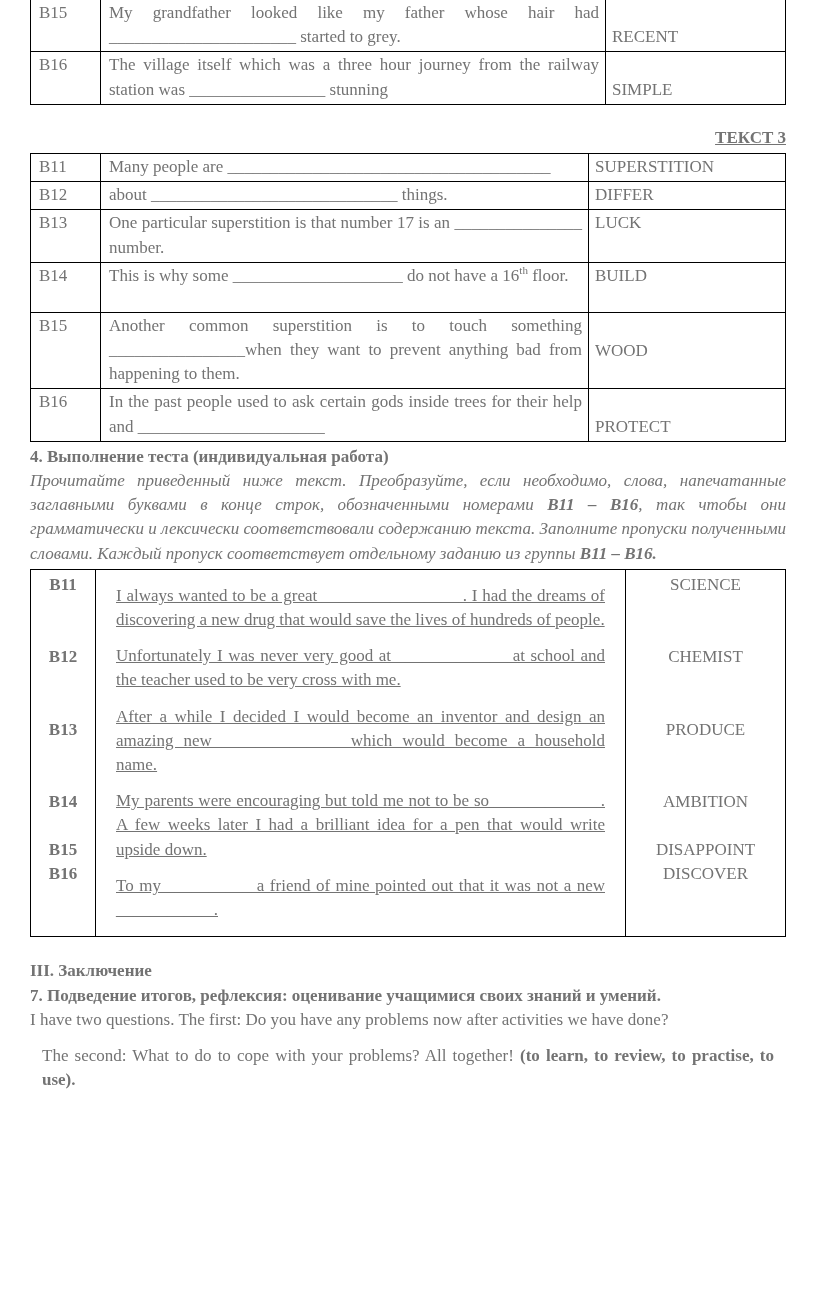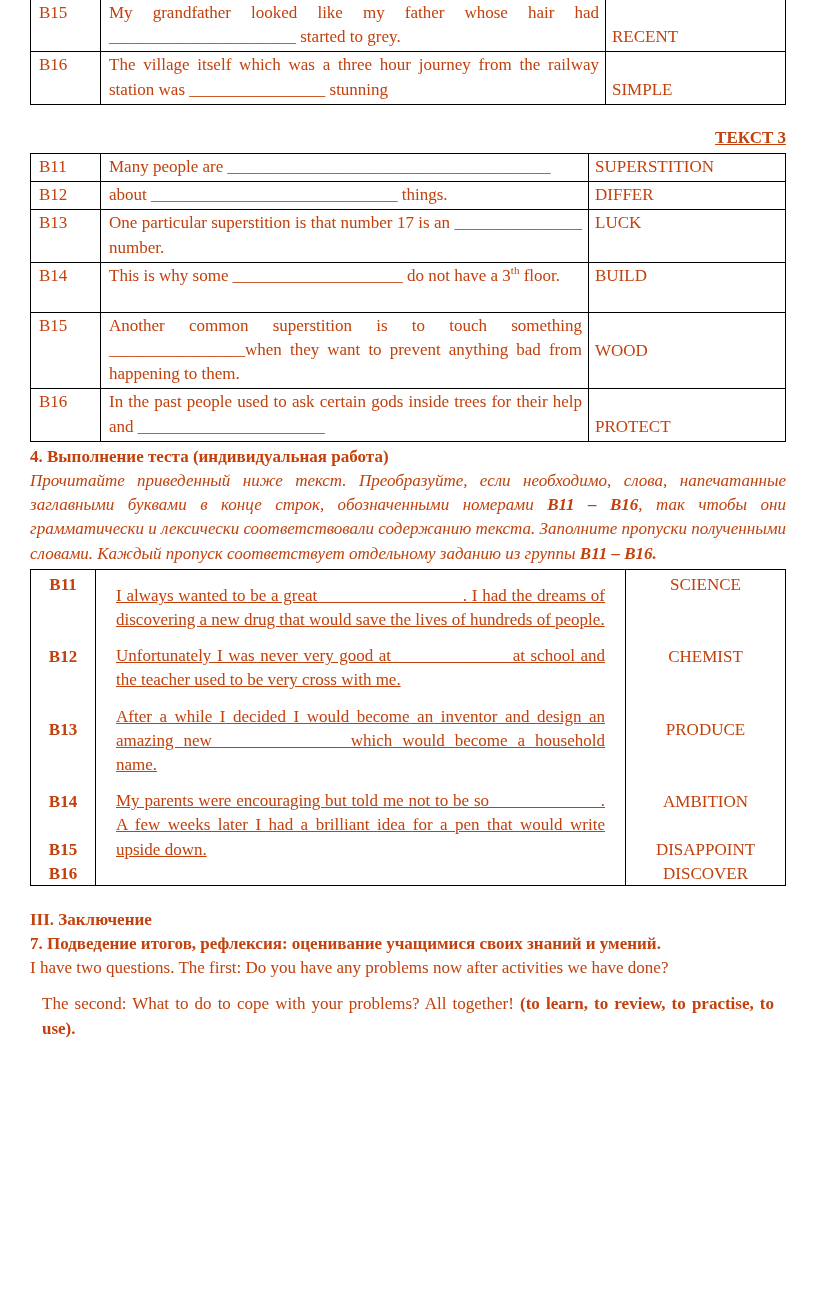--- a/index.html
+++ b/index.html
@@ -1,18 +1,18 @@
 <!DOCTYPE html>
 <html><head>
 <meta charset="utf-8">
 <style>
   html,body{margin:0;padding:0;background:#fff;}
   .page{
     width:816px;height:1313px;box-sizing:border-box;
-    padding:0 30px;background:#fff;color:#c2410c;
+    padding:0 30px;background:#fff;color:#737373;
     font-family:"Liberation Serif", serif;font-size:17px;line-height:24.2px;
     overflow:hidden;
   }
   
   .gtable{border:1px solid #000;border-top:none;}
   .gtable.with-top{border-top:1px solid #000;}
   .trow{display:grid;border-bottom:1px solid #000;}
   .trow:last-child{border-bottom:none;}
   .t1 .trow{grid-template-columns:70px 1fr 179px;}
   .t2 .trow{grid-template-columns:70px 1fr 196px;}
@@ -73,21 +73,21 @@
       <div class="cell text-cell">about _____________________________ things.</div>
       <div class="cell word-cell w-top">DIFFER</div>
     </div>
     <div class="trow">
       <div class="cell label-cell">B13</div>
       <div class="cell text-cell minh2">One particular superstition is that number 17 is an _______________ number.</div>
       <div class="cell word-cell w-top">LUCK</div>
     </div>
     <div class="trow">
       <div class="cell label-cell">B14</div>
-      <div class="cell text-cell minh2"><span>This is why some ____________________ do not have a 3</span><sup>th</sup><span> floor.</span></div>
+      <div class="cell text-cell minh2"><span>This is why some ____________________ do not have a 16</span><sup>th</sup><span> floor.</span></div>
       <div class="cell word-cell w-top">BUILD</div>
     </div>
     <div class="trow">
       <div class="cell label-cell">B15</div>
       <div class="cell text-cell">Another common superstition is to touch something ________________when they want to prevent anything bad from happening to them.</div>
       <div class="cell word-cell w-mid">WOOD</div>
     </div>
     <div class="trow">
       <div class="cell label-cell">B16</div>
       <div class="cell text-cell minh2">In the past people used to ask certain gods inside trees for their help and ______________________</div>
@@ -105,20 +105,21 @@
       <span class="abs" style="top:148px">B13</span>
       <span class="abs" style="top:220px">B14</span>
       <span class="abs" style="top:268px">B15</span>
       <span class="abs" style="top:292px">B16</span>
     </div>
     <div class="t3-text">
       <p>I always wanted to be a great ________________ . I had the dreams of discovering a new drug that would save the lives of hundreds of people.</p>
       <p>Unfortunately I was never very good at _____________ at school and the teacher used to be very cross with me.</p>
       <p>After a while I decided I would become an inventor and design an amazing new ______________ which would become a household name.</p>
       <p>My parents were encouraging but told me not to be so ____________ . A few weeks later I had a brilliant idea for a pen that would write upside down.</p>
+      <p>To my __________ a friend of mine pointed out that it was not a new ___________ .</p>
     </div>
     <div class="t3-words">
       <span class="abs" style="top:3px">SCIENCE</span>
       <span class="abs" style="top:75px">CHEMIST</span>
       <span class="abs" style="top:148px">PRODUCE</span>
       <span class="abs" style="top:220px">AMBITION</span>
       <span class="abs" style="top:268px">DISAPPOINT</span>
       <span class="abs" style="top:292px">DISCOVER</span>
     </div>
   </div>

